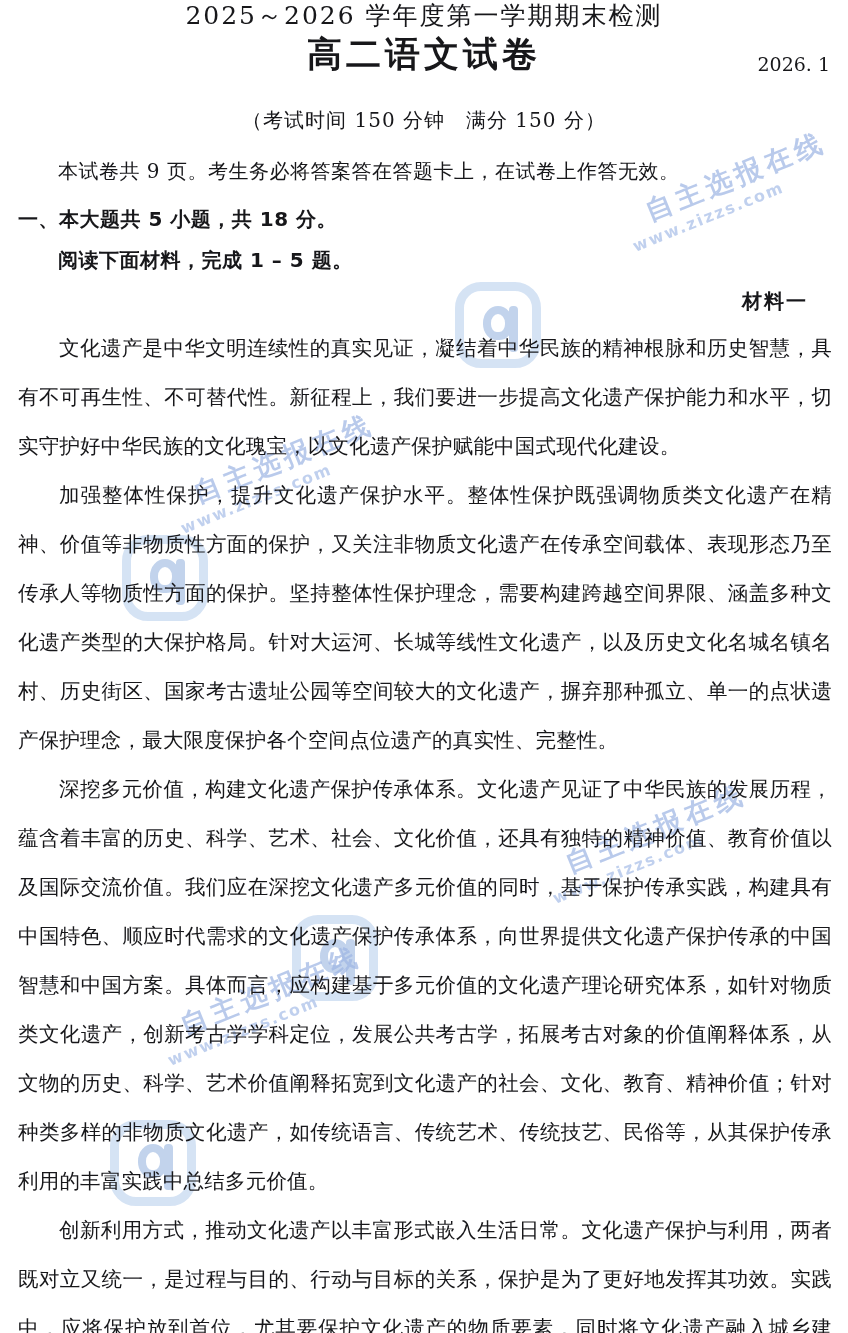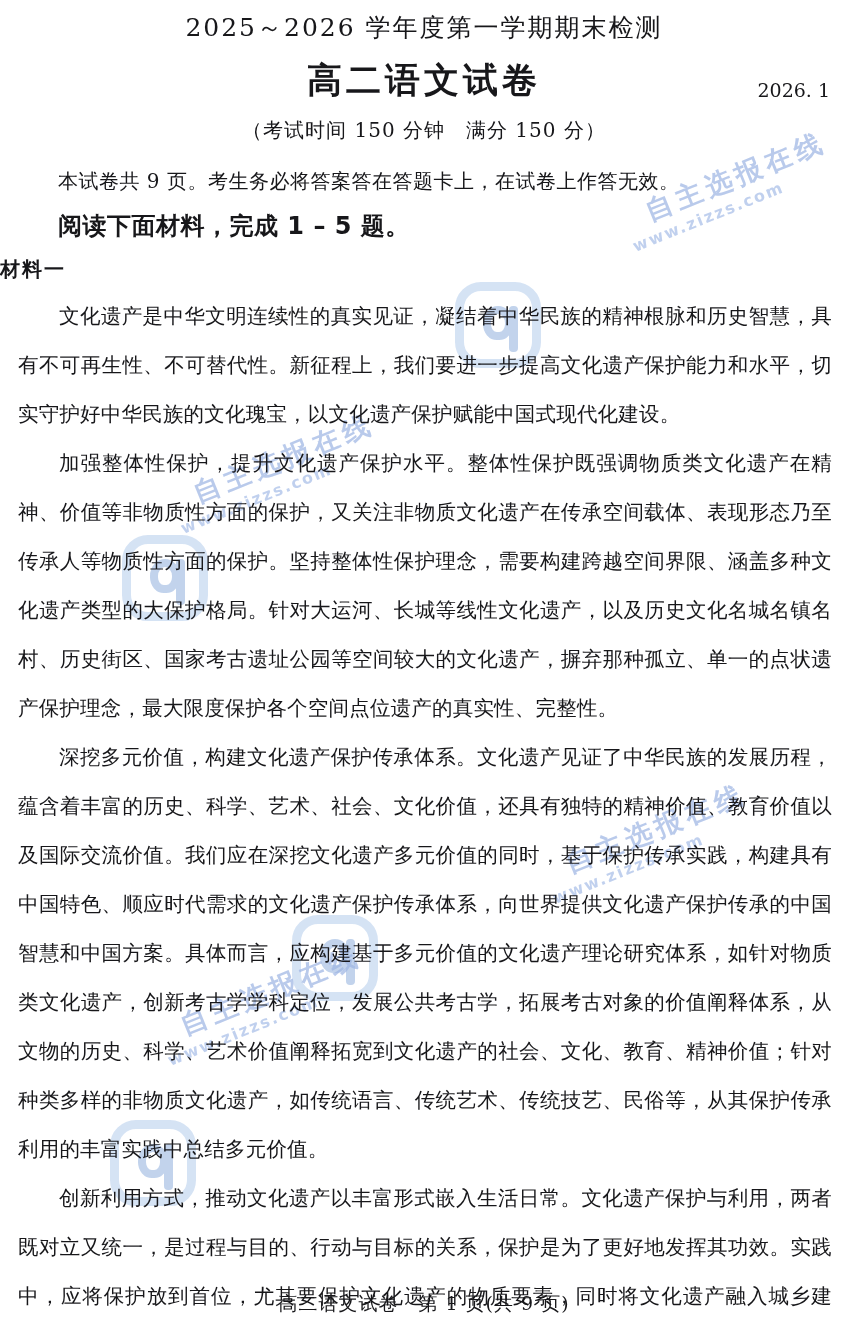--- a/index.html
+++ b/index.html
@@ -80,50 +80,49 @@
   }
 
   
   .content {
     position: relative;
     z-index: 2;
   }
 
   .doc-header {
     text-align: center;
-    padding-top: 12px;
+    padding-top: 0;
   }
   .doc-supertitle {
     font-size: 25px;
     font-family: "DejaVu Serif", "Liberation Serif", serif;
     letter-spacing: 2px;
     line-height: 1.3;
   }
   .title-row {
     position: relative;
-    margin-top: 14px;
     height: 52px;
   }
   .doc-title {
     font-family: "DejaVu Sans", "Liberation Sans", sans-serif;
     font-weight: 700;
     font-size: 35px;
     letter-spacing: 4px;
     line-height: 1.2;
   }
   .doc-date {
     position: absolute;
     right: 18px;
     bottom: 10px;
     font-size: 19px;
     letter-spacing: 0px;
     font-family: "DejaVu Serif", "Liberation Serif", serif;
   }
   .doc-subinfo {
-    margin-top: 6px;
+    margin-top: 22px;
     font-size: 20px;
     letter-spacing: 1px;
   }
 
   .notice {
     margin-top: 22px;
     padding: 0 5px 0 18px;
     font-size: 20px;
     text-indent: 40px;
     letter-spacing: .5px;
@@ -137,27 +136,27 @@
     font-weight: 700;
     font-size: 20px;
     letter-spacing: .5px;
   }
   .task-line {
     margin-top: 14px;
     padding: 0 18px;
     text-indent: 40px;
     font-family: "DejaVu Sans", "Liberation Sans", sans-serif;
     font-weight: 700;
-    font-size: 24px;
+    font-size: 20px;
     letter-spacing: .5px;
   }
 
   .material-label {
     margin-top: 14px;
-    text-align: left;
+    text-align: right;
     font-family: "DejaVu Sans", "Liberation Sans", sans-serif;
     font-weight: 700;
     font-size: 20px;
     letter-spacing: 2px;
     padding-right: 40px;
   }
 
   .body-text {
     margin-top: 8px;
     padding: 0 16px 0 18px;
@@ -214,26 +213,26 @@
       <div class="doc-supertitle">2025～2026 学年度第一学期期末检测</div>
       <div class="title-row">
         <div class="doc-title">高二语文试卷</div>
         <div class="doc-date">2026. 1</div>
       </div>
       <div class="doc-subinfo">（考试时间 150 分钟　满分 150 分）</div>
     </div>
 
     <div class="notice">本试卷共 9 页。考生务必将答案答在答题卡上，在试卷上作答无效。</div>
 
+    <div class="section-heading">一、本大题共 5 小题，共 18 分。</div>
     <div class="task-line">阅读下面材料，完成 1 – 5 题。</div>
     <div class="material-label">材料一</div>
 
     <div class="body-text">
       <p>文化遗产是中华文明连续性的真实见证，凝结着中华民族的精神根脉和历史智慧，具有不可再生性、不可替代性。新征程上，我们要进一步提高文化遗产保护能力和水平，切实守护好中华民族的文化瑰宝，以文化遗产保护赋能中国式现代化建设。</p>
       <p>加强整体性保护，提升文化遗产保护水平。整体性保护既强调物质类文化遗产在精神、价值等非物质性方面的保护，又关注非物质文化遗产在传承空间载体、表现形态乃至传承人等物质性方面的保护。坚持整体性保护理念，需要构建跨越空间界限、涵盖多种文化遗产类型的大保护格局。针对大运河、长城等线性文化遗产，以及历史文化名城名镇名村、历史街区、国家考古遗址公园等空间较大的文化遗产，摒弃那种孤立、单一的点状遗产保护理念，最大限度保护各个空间点位遗产的真实性、完整性。</p>
       <p>深挖多元价值，构建文化遗产保护传承体系。文化遗产见证了中华民族的发展历程，蕴含着丰富的历史、科学、艺术、社会、文化价值，还具有独特的精神价值、教育价值以及国际交流价值。我们应在深挖文化遗产多元价值的同时，基于保护传承实践，构建具有中国特色、顺应时代需求的文化遗产保护传承体系，向世界提供文化遗产保护传承的中国智慧和中国方案。具体而言，应构建基于多元价值的文化遗产理论研究体系，如针对物质类文化遗产，创新考古学学科定位，发展公共考古学，拓展考古对象的价值阐释体系，从文物的历史、科学、艺术价值阐释拓宽到文化遗产的社会、文化、教育、精神价值；针对种类多样的非物质文化遗产，如传统语言、传统艺术、传统技艺、民俗等，从其保护传承利用的丰富实践中总结多元价值。</p>
       <p>创新利用方式，推动文化遗产以丰富形式嵌入生活日常。文化遗产保护与利用，两者既对立又统一，是过程与目的、行动与目标的关系，保护是为了更好地发挥其功效。实践中，应将保护放到首位，尤其要保护文化遗产的物质要素，同时将文化遗产融入城乡建设、产业发展、民生改善中，通过科技赋能、文旅融合、研学旅行、文创产品等方式推动文化遗产进入广大人民群众的日常视野，使之成为提升城乡文化品位、唤醒公共记忆、留住美丽乡愁的载体。积极创新使用人工智能、3D 影像技术等高科技手段，通过文创活动策划、产品开发等途径使其“火起来”。挖掘文化遗产的经济社会价值，融入经济高质量发展实践中，形成文化和经济互融互促、双向奔赴的良好互动格局。</p>
     </div>
 
   </div>
 
-  <div class="doc-footer">高二语文试卷　第 1 页(共 9 页)</div>
 </div>
 
 </body></html>

